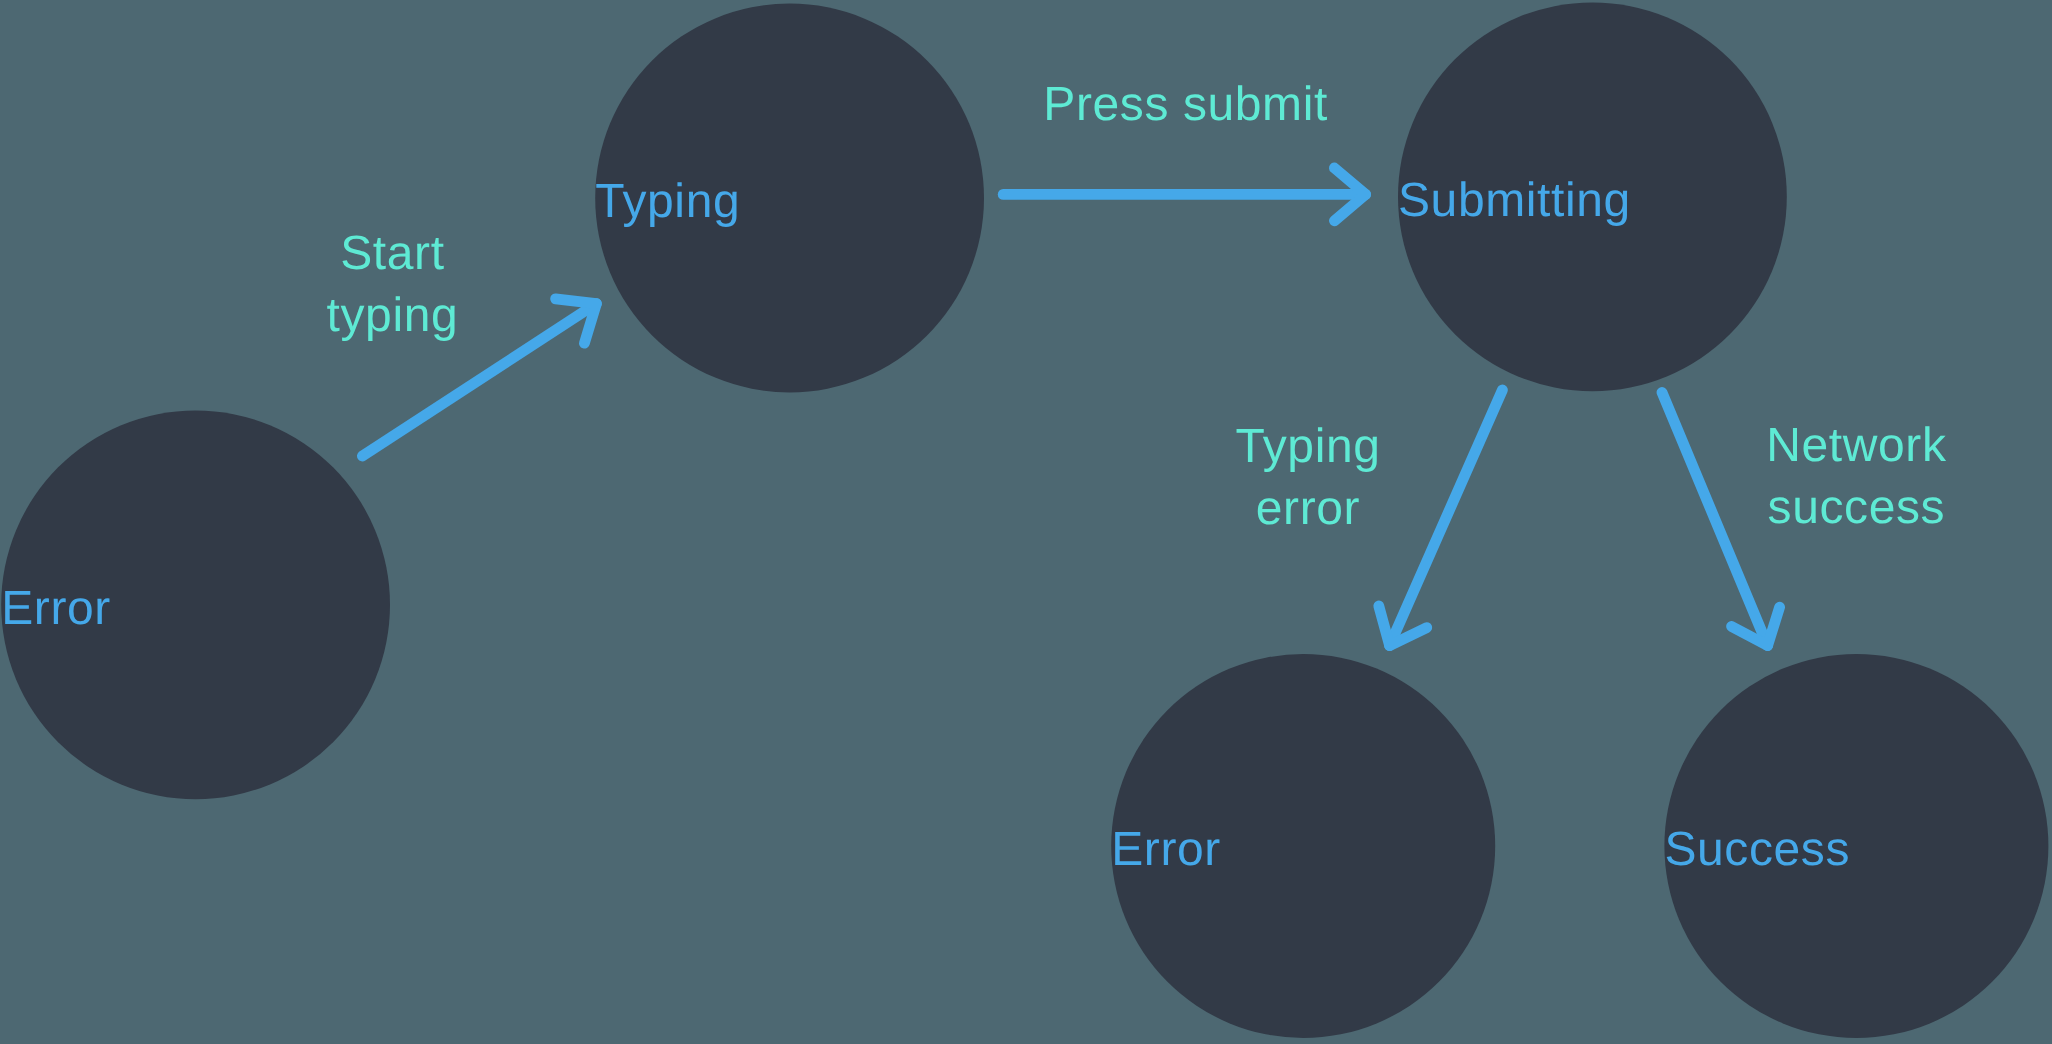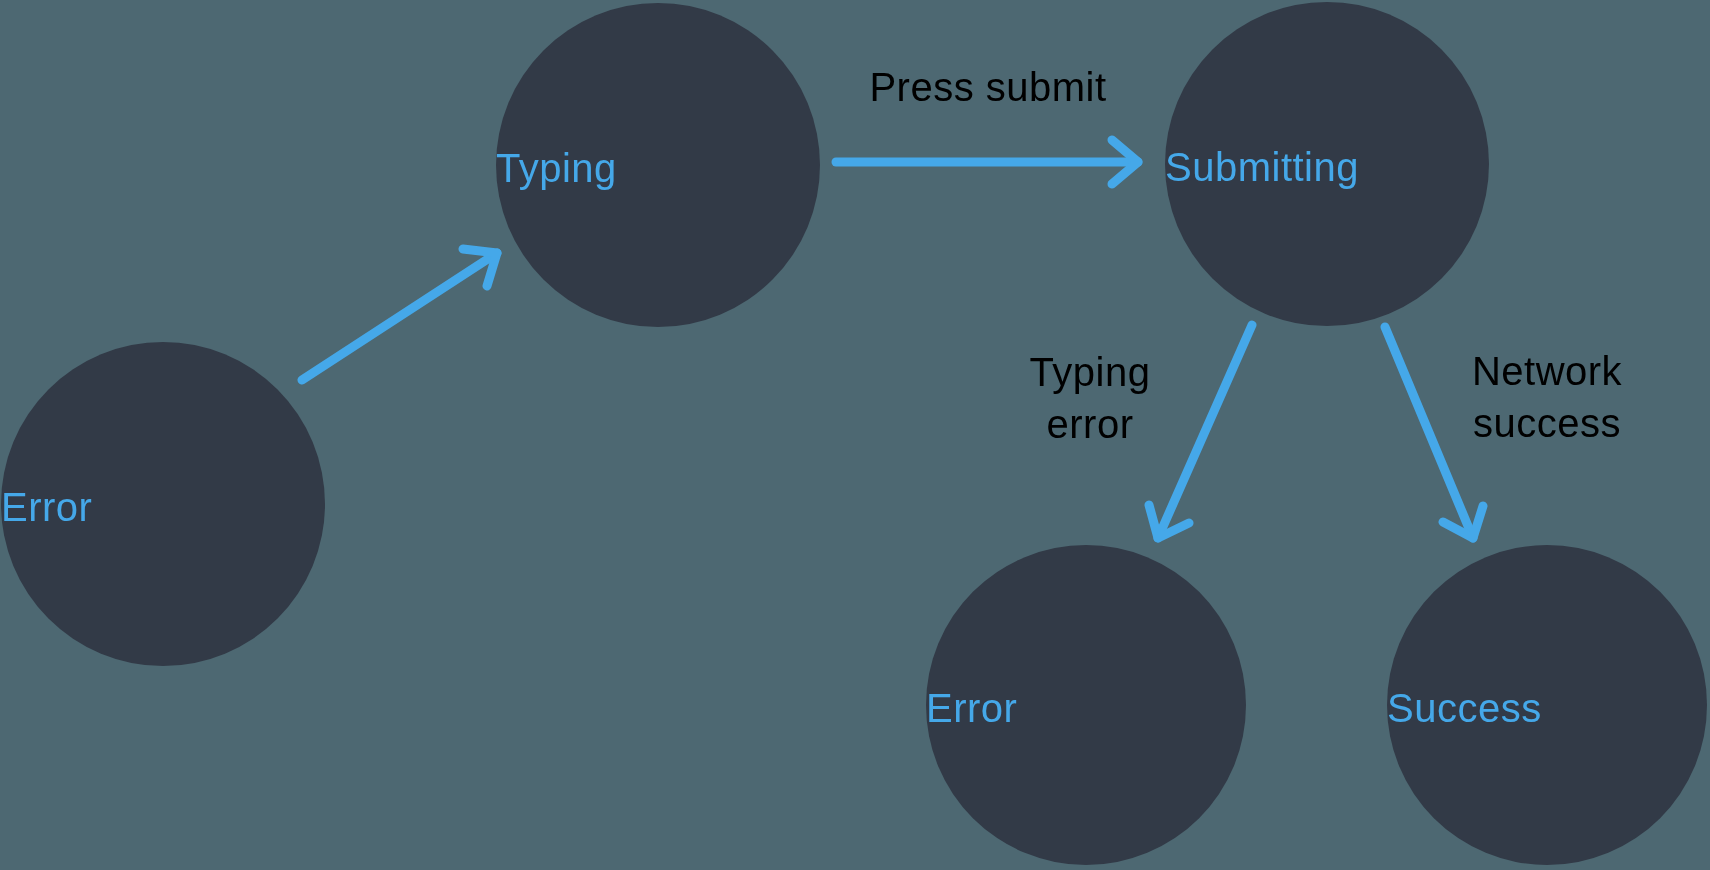--- a/index.html
+++ b/index.html
@@ -25,21 +25,21 @@
     color: #45A8E9;
     font-size: 40px;
     font-weight: 500;
     letter-spacing: 0.5px;
     transform: translateY(3px);
     white-space: nowrap;
   }
   .edge-label {
     position: absolute;
     transform: translate(-50%, -50%);
-    color: #000000;
+    color: #5eead4;
     font-size: 40px;
     font-weight: 500;
     letter-spacing: 0.5px;
     line-height: 52px;
     text-align: center;
   }
   .edge-label.nowrap { white-space: nowrap; }
   .arrow-layer {
     position: absolute;
     left: 0; top: 0;
@@ -92,20 +92,21 @@
     <g>
       <line x1="1252" y1="325" x2="1158" y2="538"></line>
       <polyline points="1189,523 1158,538 1149,505"></polyline>
     </g>
     <g>
       <line x1="1385" y1="327" x2="1473" y2="538"></line>
       <polyline points="1483,506 1473,538 1443,522"></polyline>
     </g>
   </svg>
 
+  <div class="edge-label" style="left:327px; top:237px; width:170px;">Start typing</div>
 
   <div class="edge-label nowrap" style="left:988px; top:87px;">Press submit</div>
 
   <div class="edge-label" style="left:1090px; top:398px; width:200px;">Typing error</div>
 
   <div class="edge-label" style="left:1547px; top:397px; width:210px;">Network success</div>
 
 </div>
 
 </body></html>

